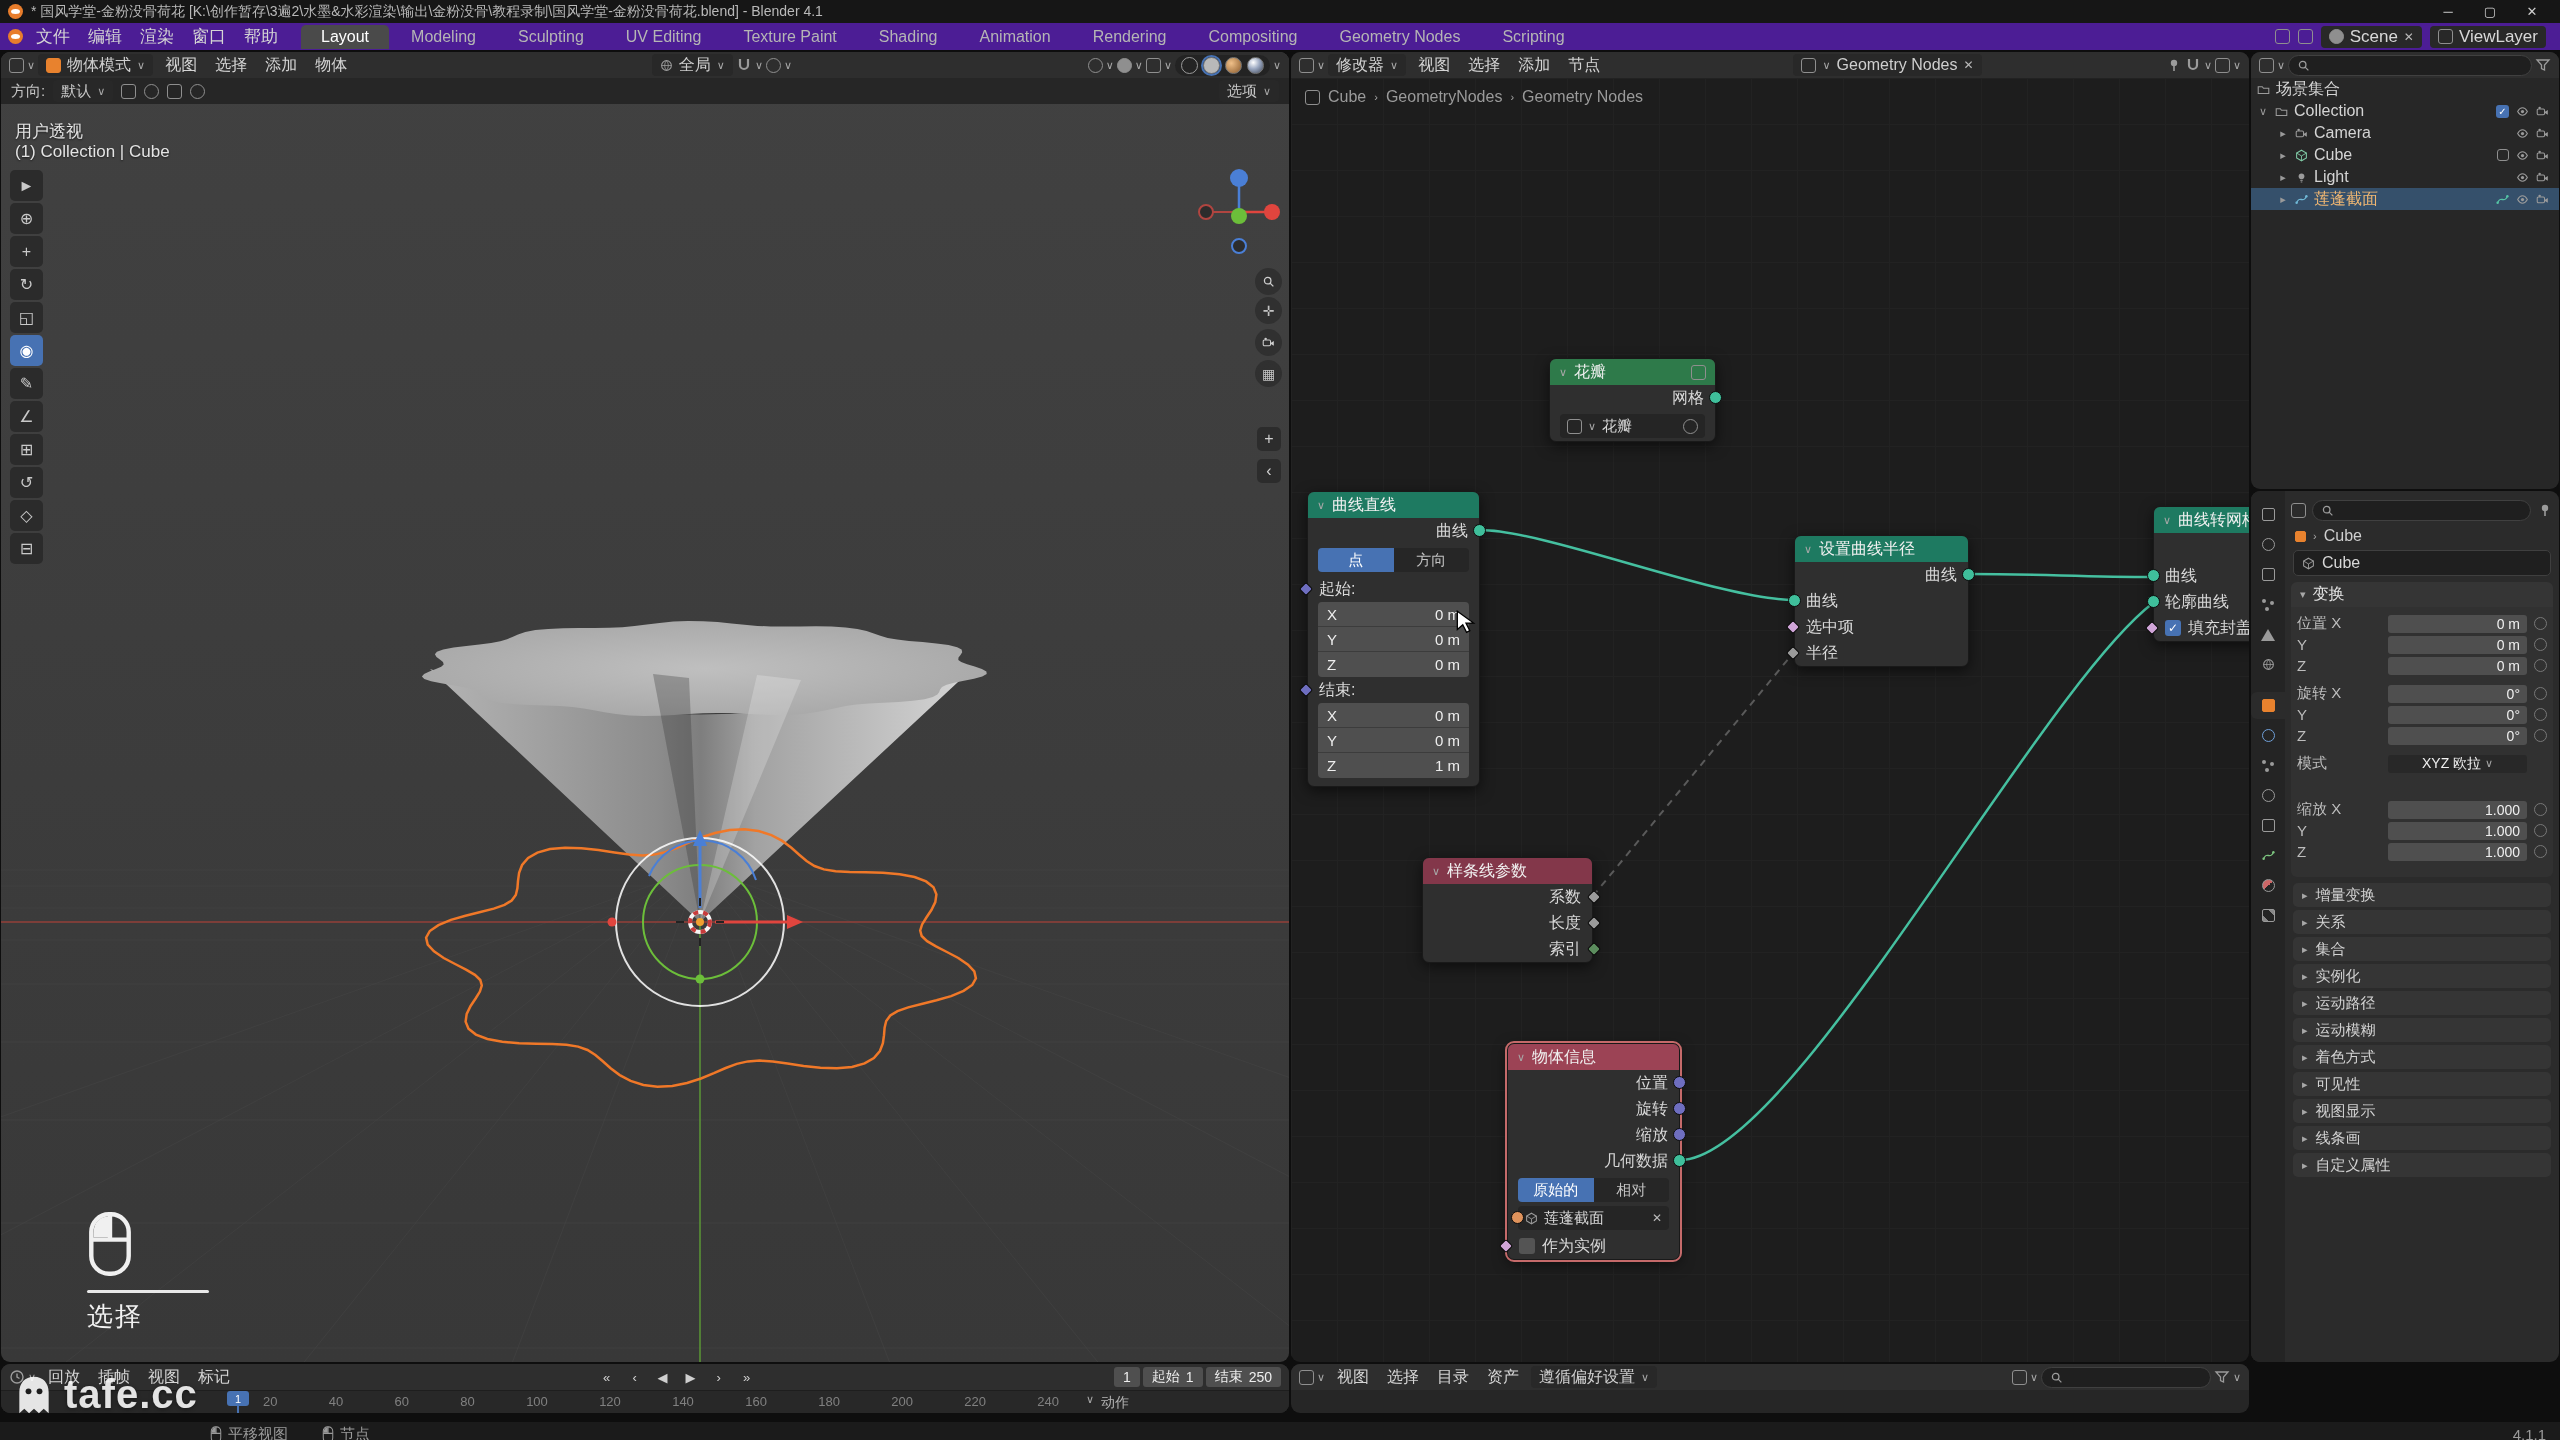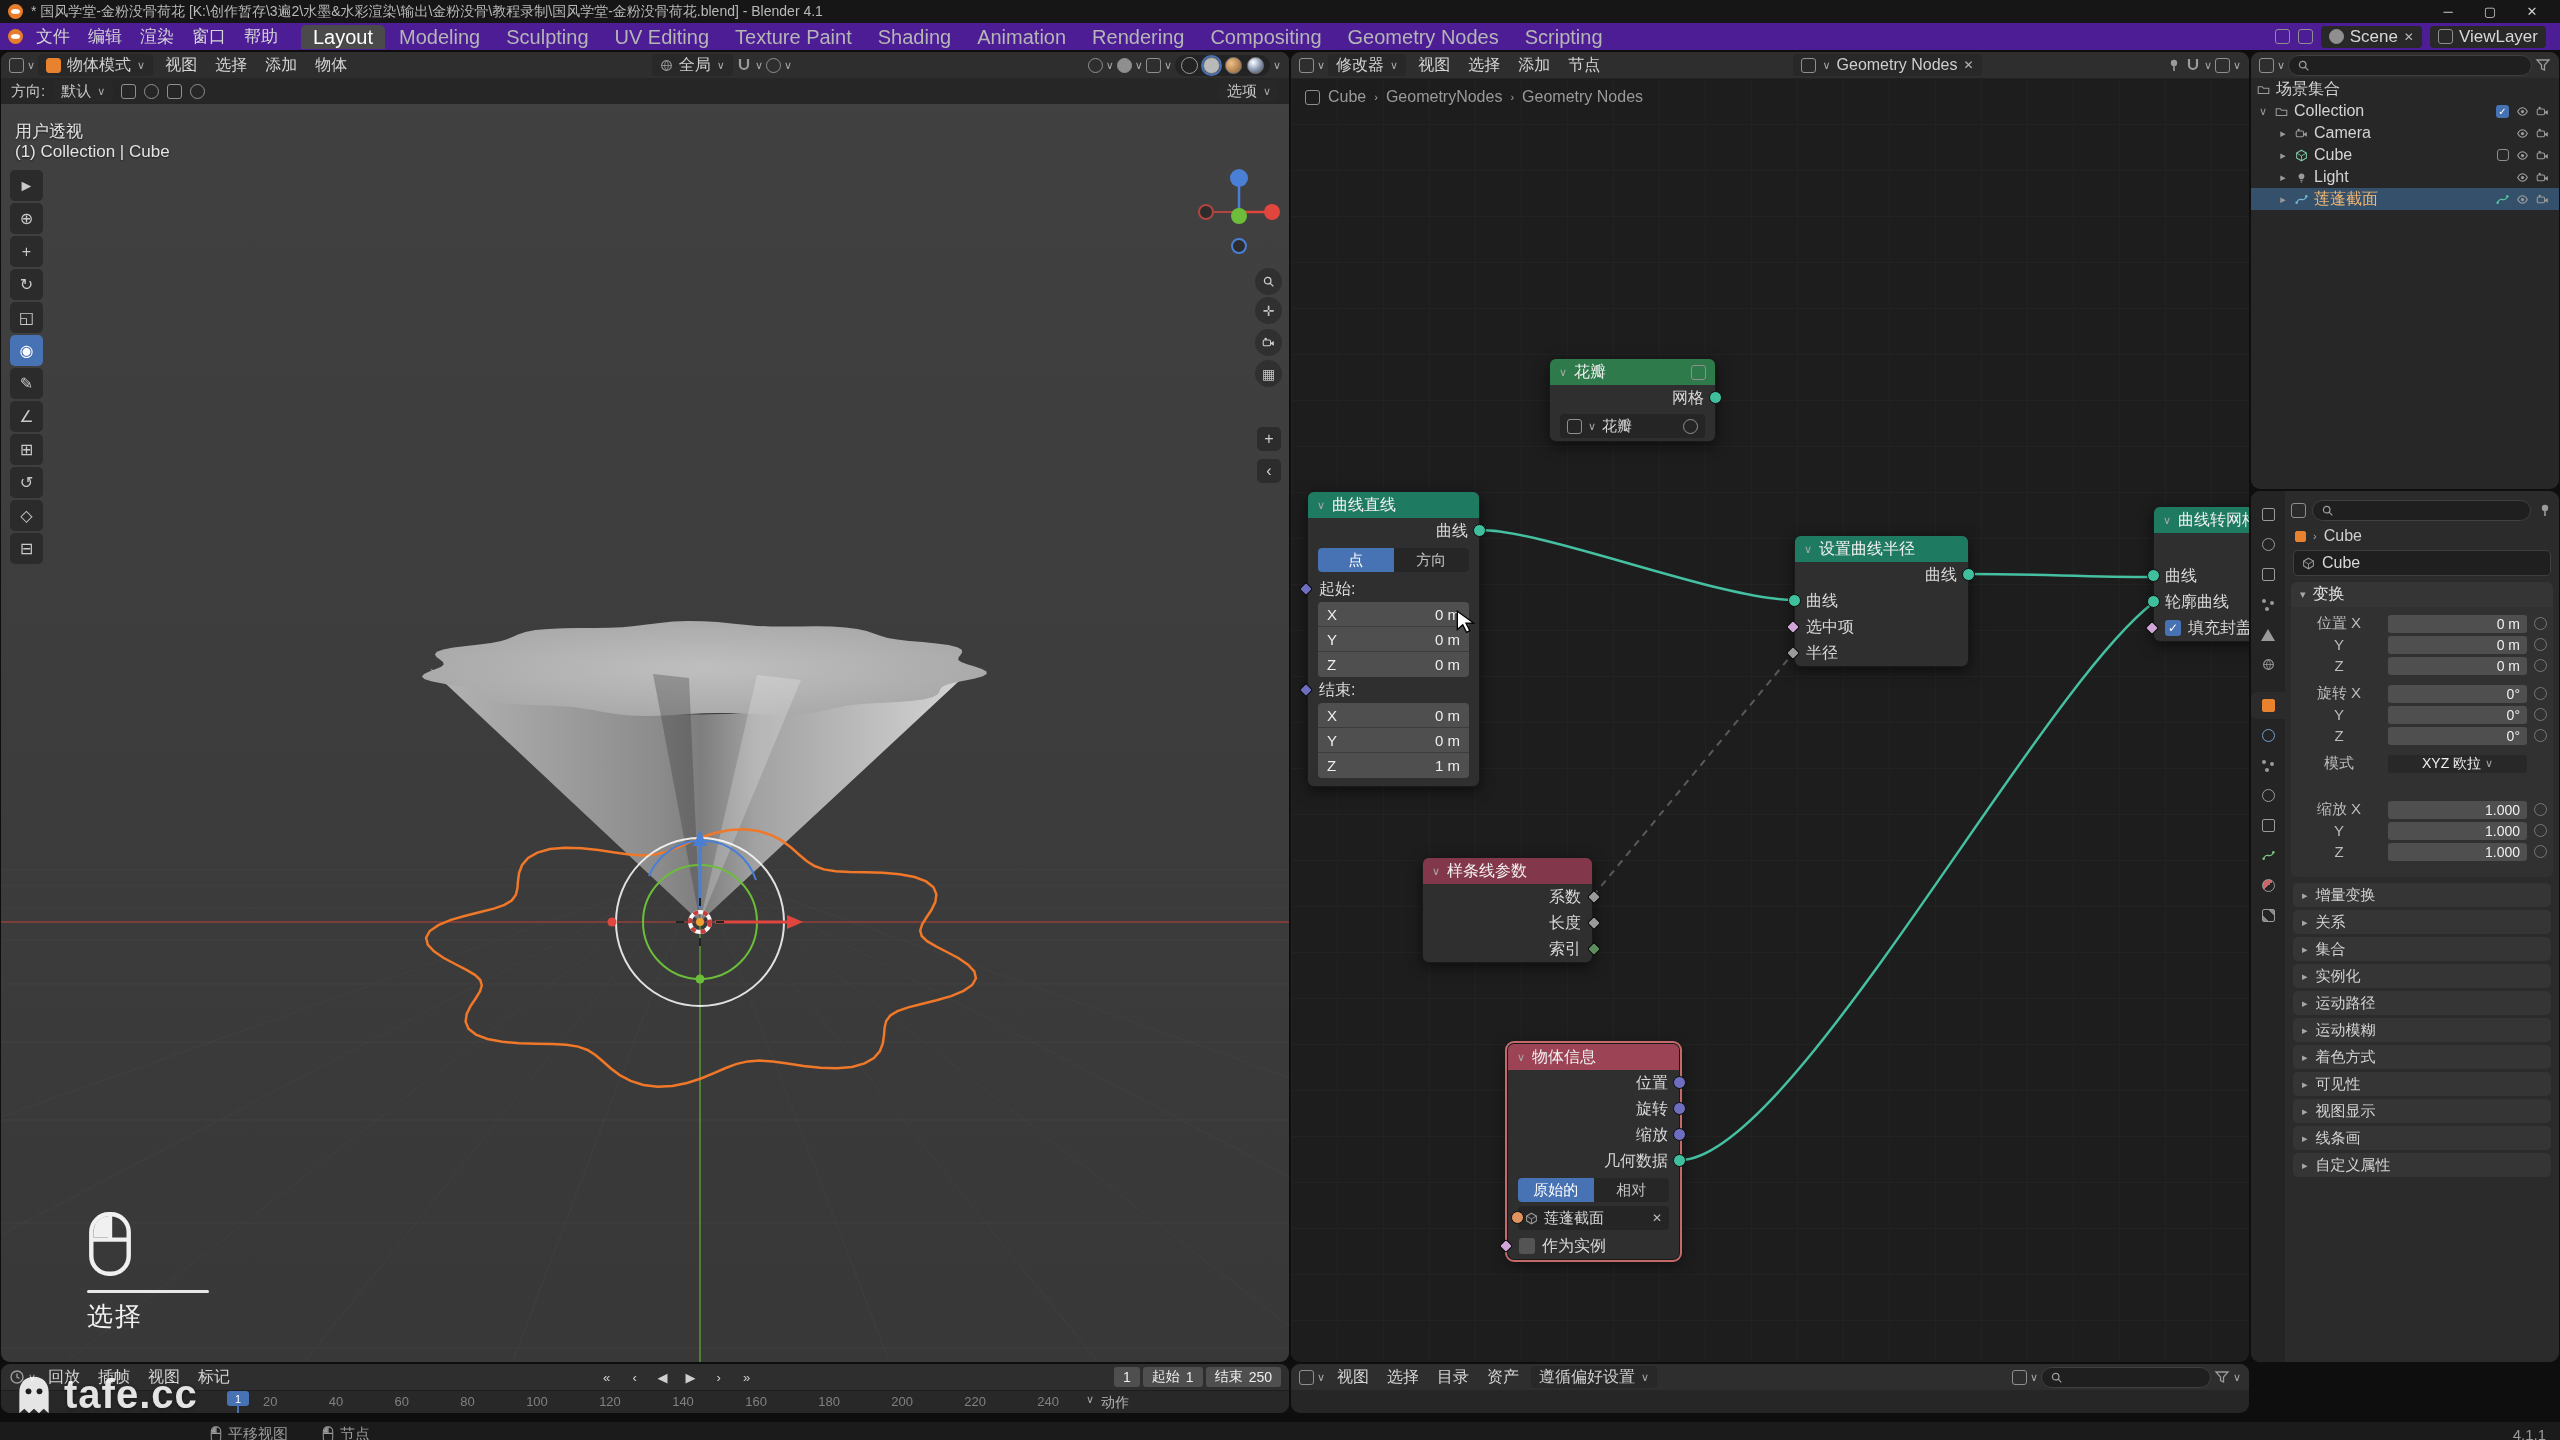--- a/index.html
+++ b/index.html
@@ -22,21 +22,21 @@
 .ic.s{width:13px;height:13px}
 
 #titlebar{position:absolute;left:0;top:0;width:2560px;height:23px;background:#161616;display:flex;align-items:center;padding:0 8px;gap:8px;font-size:14px;color:#b9b9b9}
 .blogo{width:15px;height:15px;border-radius:50%;background:#e87d2c;position:relative;flex:0 0 auto}
 .blogo:after{content:"";position:absolute;left:3px;top:5px;width:9px;height:5px;border-radius:50%;background:#fff}
 .winbtns{display:flex;gap:2px}
 .winbtn{width:40px;height:21px;display:flex;align-items:center;justify-content:center;color:#cfcfcf;font-size:13px}
 #topbar{position:absolute;left:0;top:23px;width:2560px;height:28px;background:#4c1d95;display:flex;align-items:center;padding:0 8px;gap:4px;border-bottom:1px solid #0d0d0d}
 .menus{display:flex;align-items:center}
 .ws{display:flex;align-items:center;gap:2px;margin-left:10px}
-.ws-tab{padding:0 12px;height:24px;line-height:24px;border-radius:5px 5px 0 0;color:#b5b5b5;font-size:20px;white-space:nowrap}
+.ws-tab{padding:0 20px;height:24px;line-height:24px;border-radius:5px 5px 0 0;color:#b5b5b5;font-size:16px;white-space:nowrap}
 .ws-tab.active{background:#4a4a4a;color:#fff}
 #topbar-right{margin-left:auto;display:flex;align-items:center;gap:8px;padding-right:6px}
 
 #viewport{left:1px;top:52px;width:1288px;height:1310px;background:linear-gradient(#414141,#383838)}
 #vp-toolrow{height:26px;display:flex;align-items:center;background:#262626;padding:0 10px;gap:8px;font-size:15px;color:#c5c5c5}
 #vp-canvas{position:absolute;left:0;top:56px;width:1288px;height:1422px}
 #vp-canvas svg.scene{position:absolute;inset:0}
 .vp-text{position:absolute;left:14px;color:#e4e4e4;font-size:17px;text-shadow:0 1px 2px rgba(0,0,0,.6)}
 #vp-toolbar{position:absolute;left:9px;top:62px;display:flex;flex-direction:column;gap:2px}
 .tool{width:33px;height:31px;border-radius:5px;background:rgba(41,41,41,.9);display:flex;align-items:center;justify-content:center;color:#c9c9c9;font-size:16px}
@@ -100,21 +100,21 @@
 .sh-sq.o{background:#e8822e;border-color:#e8822e}
 .sh-dots{width:13px;height:13px;position:relative}
 .sh-dots:before{content:"";position:absolute;width:4px;height:4px;border-radius:50%;background:#9a9a9a;left:0;top:1px;box-shadow:8px 2px 0 #9a9a9a,3px 8px 0 #9a9a9a}
 #pcontent{flex:1;padding:5px 6px;font-size:16px;overflow:hidden}
 .prow{display:flex;align-items:center;gap:6px;height:28px}
 .pbc{display:flex;align-items:center;gap:7px;height:24px;color:#cfcfcf;padding:0 4px}
 .pname{display:flex;align-items:center;gap:7px;height:26px;background:#1f1f1f;border:1px solid #3f3f3f;border-radius:5px;padding:0 8px;margin:2px 2px 6px}
 .ppanel-head{display:flex;align-items:center;gap:7px;height:25px;background:#353535;border-radius:6px 6px 0 0;padding:0 9px;color:#e3e3e3}
 .ppanel-body{background:#313131;border-radius:0 0 6px 6px;padding:6px 6px 8px;margin-bottom:6px}
 .pxrow{display:flex;align-items:center;gap:7px;height:21px}
-.plabel{width:84px;text-align:center;color:#bdbdbd;font-size:15px;flex:0 0 84px;white-space:nowrap}
+.plabel{width:84px;text-align:left;color:#bdbdbd;font-size:15px;flex:0 0 84px;white-space:nowrap}
 .pfield{flex:1;height:18px;background:#4f4f4f;border-radius:3px;display:flex;align-items:center;justify-content:flex-end;padding:0 7px;font-size:14px;color:#efefef}
 .pfield.ctr{justify-content:center}
 .pdot{width:13px;height:13px;border-radius:50%;border:1.5px solid #777;flex:0 0 13px}
 .pgroup{margin-bottom:7px}
 .pp{height:24px;margin:3px 2px 0;background:#353535;border-radius:5px;display:flex;align-items:center;gap:8px;padding:0 9px;font-size:15px;color:#d2d2d2}
 
 #timeline{left:1px;top:1364px;width:1288px;height:49px;background:#2a2a2a}
 .tl-btn{width:26px;height:20px;display:flex;align-items:center;justify-content:center;color:#cfcfcf;font-size:13px;border-radius:3px}
 .tl-field{display:inline-flex;align-items:center;gap:6px;background:#4f4f4f;border-radius:3px;height:20px;padding:0 9px;font-size:14px;color:#eee;white-space:nowrap}
 #ruler{position:absolute;left:0;top:26px;width:1288px;height:23px;background:#282828;border-top:1px solid #1e1e1e}

